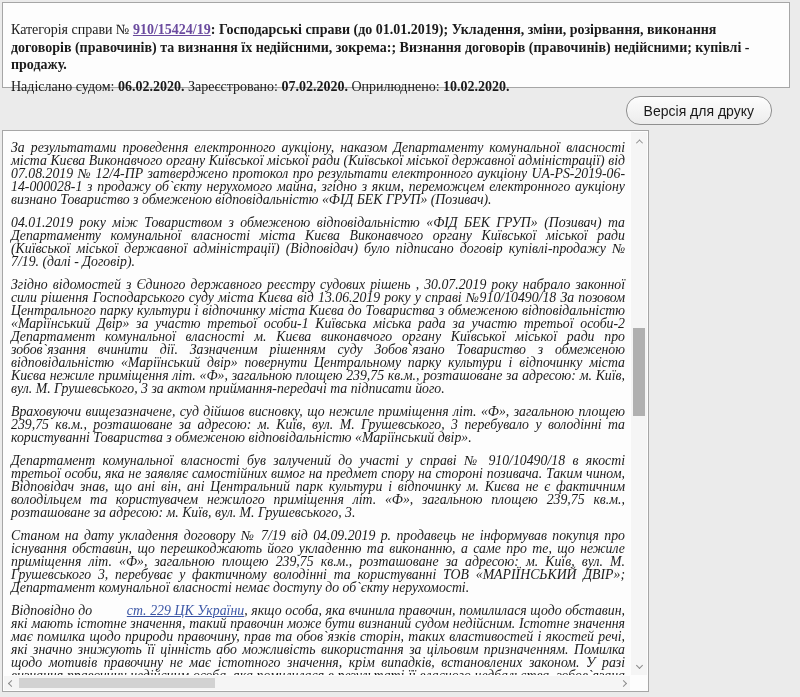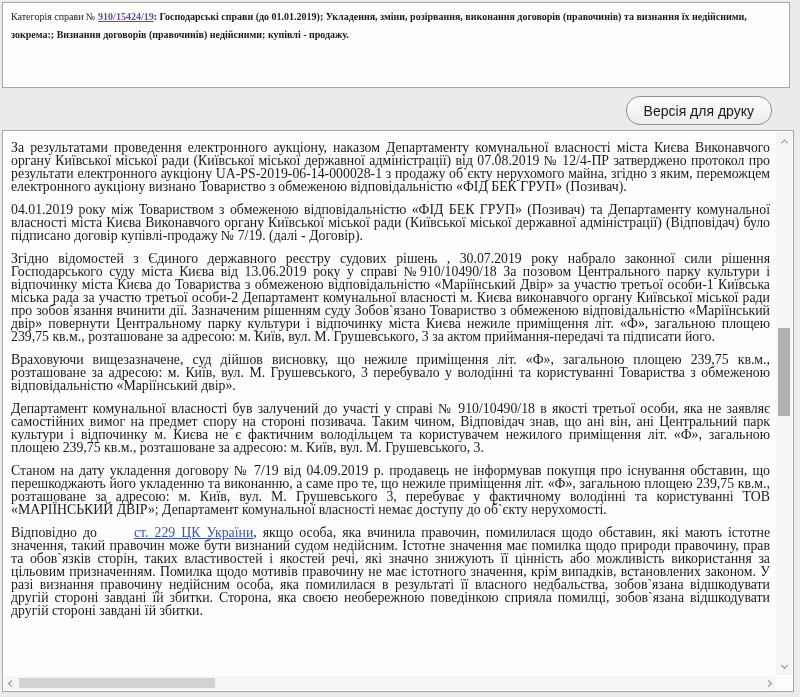--- a/index.html
+++ b/index.html
@@ -19,39 +19,39 @@
   body{
     width:800px;height:697px;position:relative;overflow:hidden;
     background:var(--page-bg);
     font-family:"Liberation Serif", serif;
     color:var(--text);
   }
   
   .header-box{
     position:absolute;left:2px;top:2px;width:788px;height:86px;
     background:var(--box-bg);border:1px solid var(--box-border);
-    padding:5px 10px 4px 8px;font-size:10px;line-height:17.5px;
+    padding:18px 10px 4px 8px;font-size:14px;line-height:17.5px;
   }
   .header-box .row2{margin-top:4px;}
   .header-box .row3{margin-top:9px;}
   .b{font-weight:bold;}
   a.case-link{color:var(--visited-link);font-weight:bold;text-decoration:underline;cursor:pointer;}
   a.law-link{color:var(--link);text-decoration:underline;cursor:pointer;margin-left:31px;}
   
   .print-btn{
     position:absolute;top:96px;right:28px;height:29px;
     border:1px solid #8f8f8f;border-radius:14px;
     background:linear-gradient(#fdfdfd,#ececec);
     font-family:"Liberation Sans", sans-serif;font-size:14px;color:#1a1a1a;
     padding:0 17px;cursor:pointer;
   }
   
   .main-box{
-    position:absolute;left:2px;top:130px;width:792px;height:562px;
-    background:var(--box-bg);border:1px solid var(--box-border);
+    position:absolute;left:2px;top:130px;width:647px;height:562px;
+    background:var(--box-bg);border:1px solid var(--box-border);font-style:italic;
   }
   .doc{
     position:absolute;top:1px;left:1px;right:18px;bottom:16px;
     overflow:hidden;padding:0 5px 0 7px;
   }
   .doc p{
     margin:10px 0;text-align:justify;
     font-size:13.8px;line-height:13px;
   }
   .doc p:first-child{margin-top:9px;}
@@ -86,20 +86,23 @@
 </style>
 </head>
 <body>
 
 <div>
 
   <div class="header-box">
     <div>
       <span>Категорія справи № </span><a class="case-link">910/15424/19</a><span class="b">: </span><span class="b">Господарські справи (до 01.01.2019); Укладення, зміни, розірвання, виконання договорів (правочинів) та визнання їх недійсними, зокрема:; Визнання договорів (правочинів) недійсними; купівлі - продажу.</span>
     </div>
+    <div class="row2">
+      <span>Надіслано судом: </span><span class="b">06.02.2020.</span><span> Зареєстровано: </span><span class="b">07.02.2020.</span><span> Оприлюднено: </span><span class="b">10.02.2020.</span>
+    </div>
   </div>
 
   <button class="print-btn">Версія для друку</button>
 
   <div class="main-box">
     <div class="doc">
       <p>За результатами проведення електронного аукціону, наказом Департаменту комунальної власності міста Києва Виконавчого органу Київської міської ради (Київської міської державної адміністрації) від 07.08.2019 № 12/4-ПР затверджено протокол про результати електронного аукціону UA-PS-2019-06-14-000028-1 з продажу об`єкту нерухомого майна, згідно з яким, переможцем електронного аукціону визнано Товариство з обмеженою відповідальністю «ФІД БЕК ГРУП» (Позивач).</p>
       <p>04.01.2019 року між Товариством з обмеженою відповідальністю «ФІД БЕК ГРУП» (Позивач) та Департаменту комунальної власності міста Києва Виконавчого органу Київської міської ради (Київської міської державної адміністрації) (Відповідач) було підписано договір купівлі-продажу № 7/19. (далі - Договір).</p>
       <p>Згідно відомостей з Єдиного державного реєстру судових рішень , 30.07.2019 року набрало законної сили рішення Господарського суду міста Києва від 13.06.2019 року у справі №910/10490/18 За позовом Центрального парку культури і відпочинку міста Києва до Товариства з обмеженою відповідальністю «Маріїнський Двір» за участю третьої особи-1 Київська міська рада за участю третьої особи-2 Департамент комунальної власності м. Києва виконавчого органу Київської міської ради про зобов`язання вчинити дії. Зазначеним рішенням суду Зобов`язано Товариство з обмеженою відповідальністю «Маріїнський двір» повернути Центральному парку культури і відпочинку міста Києва нежиле приміщення літ. «Ф», загальною площею 239,75 кв.м., розташоване за адресою: м. Київ, вул. М. Грушевського, 3 за актом приймання-передачі та підписати його.</p>
       <p>Враховуючи вищезазначене, суд дійшов висновку, що нежиле приміщення літ. «Ф», загальною площею 239,75 кв.м., розташоване за адресою: м. Київ, вул. М. Грушевського, 3 перебувало у володінні та користуванні Товариства з обмеженою відповідальністю «Маріїнський двір».</p>

